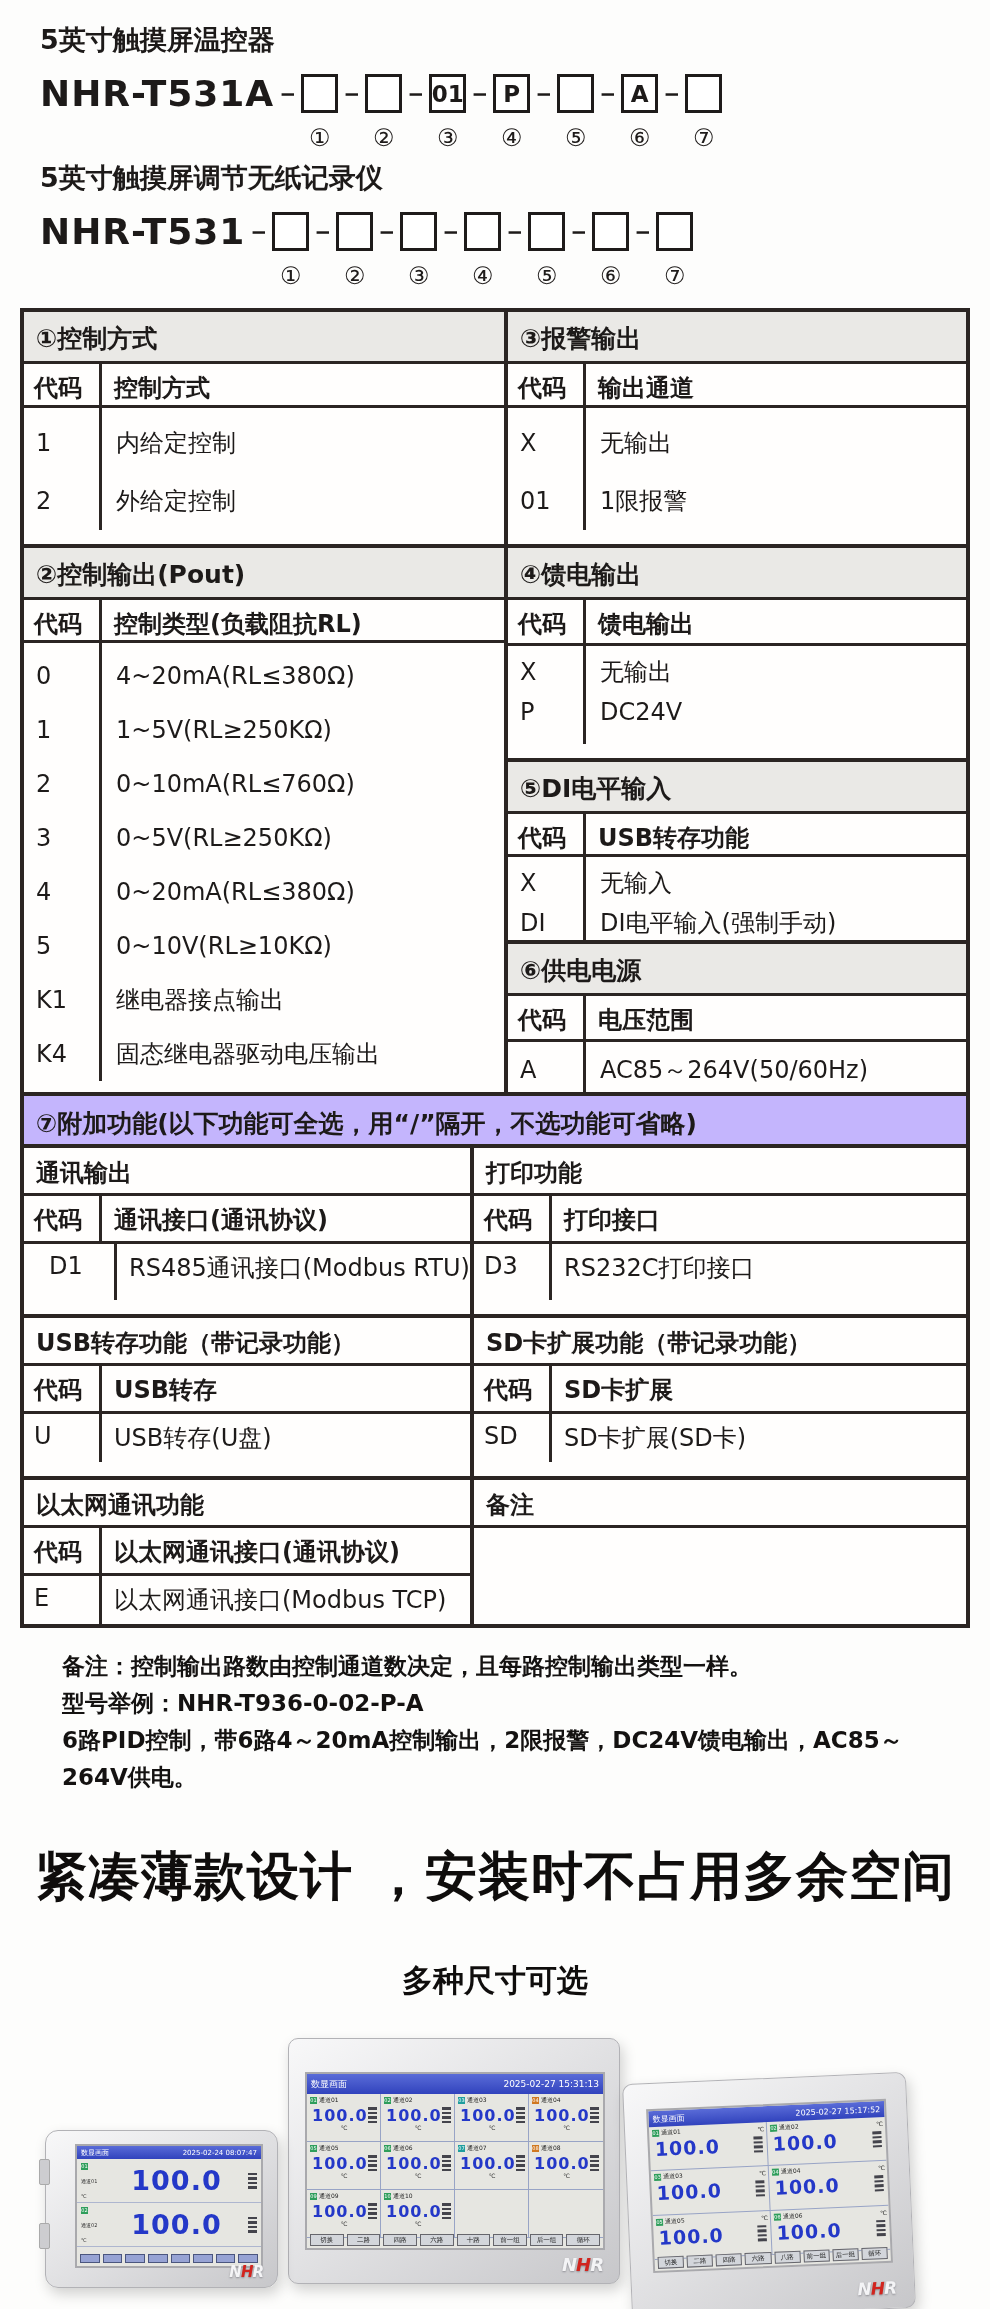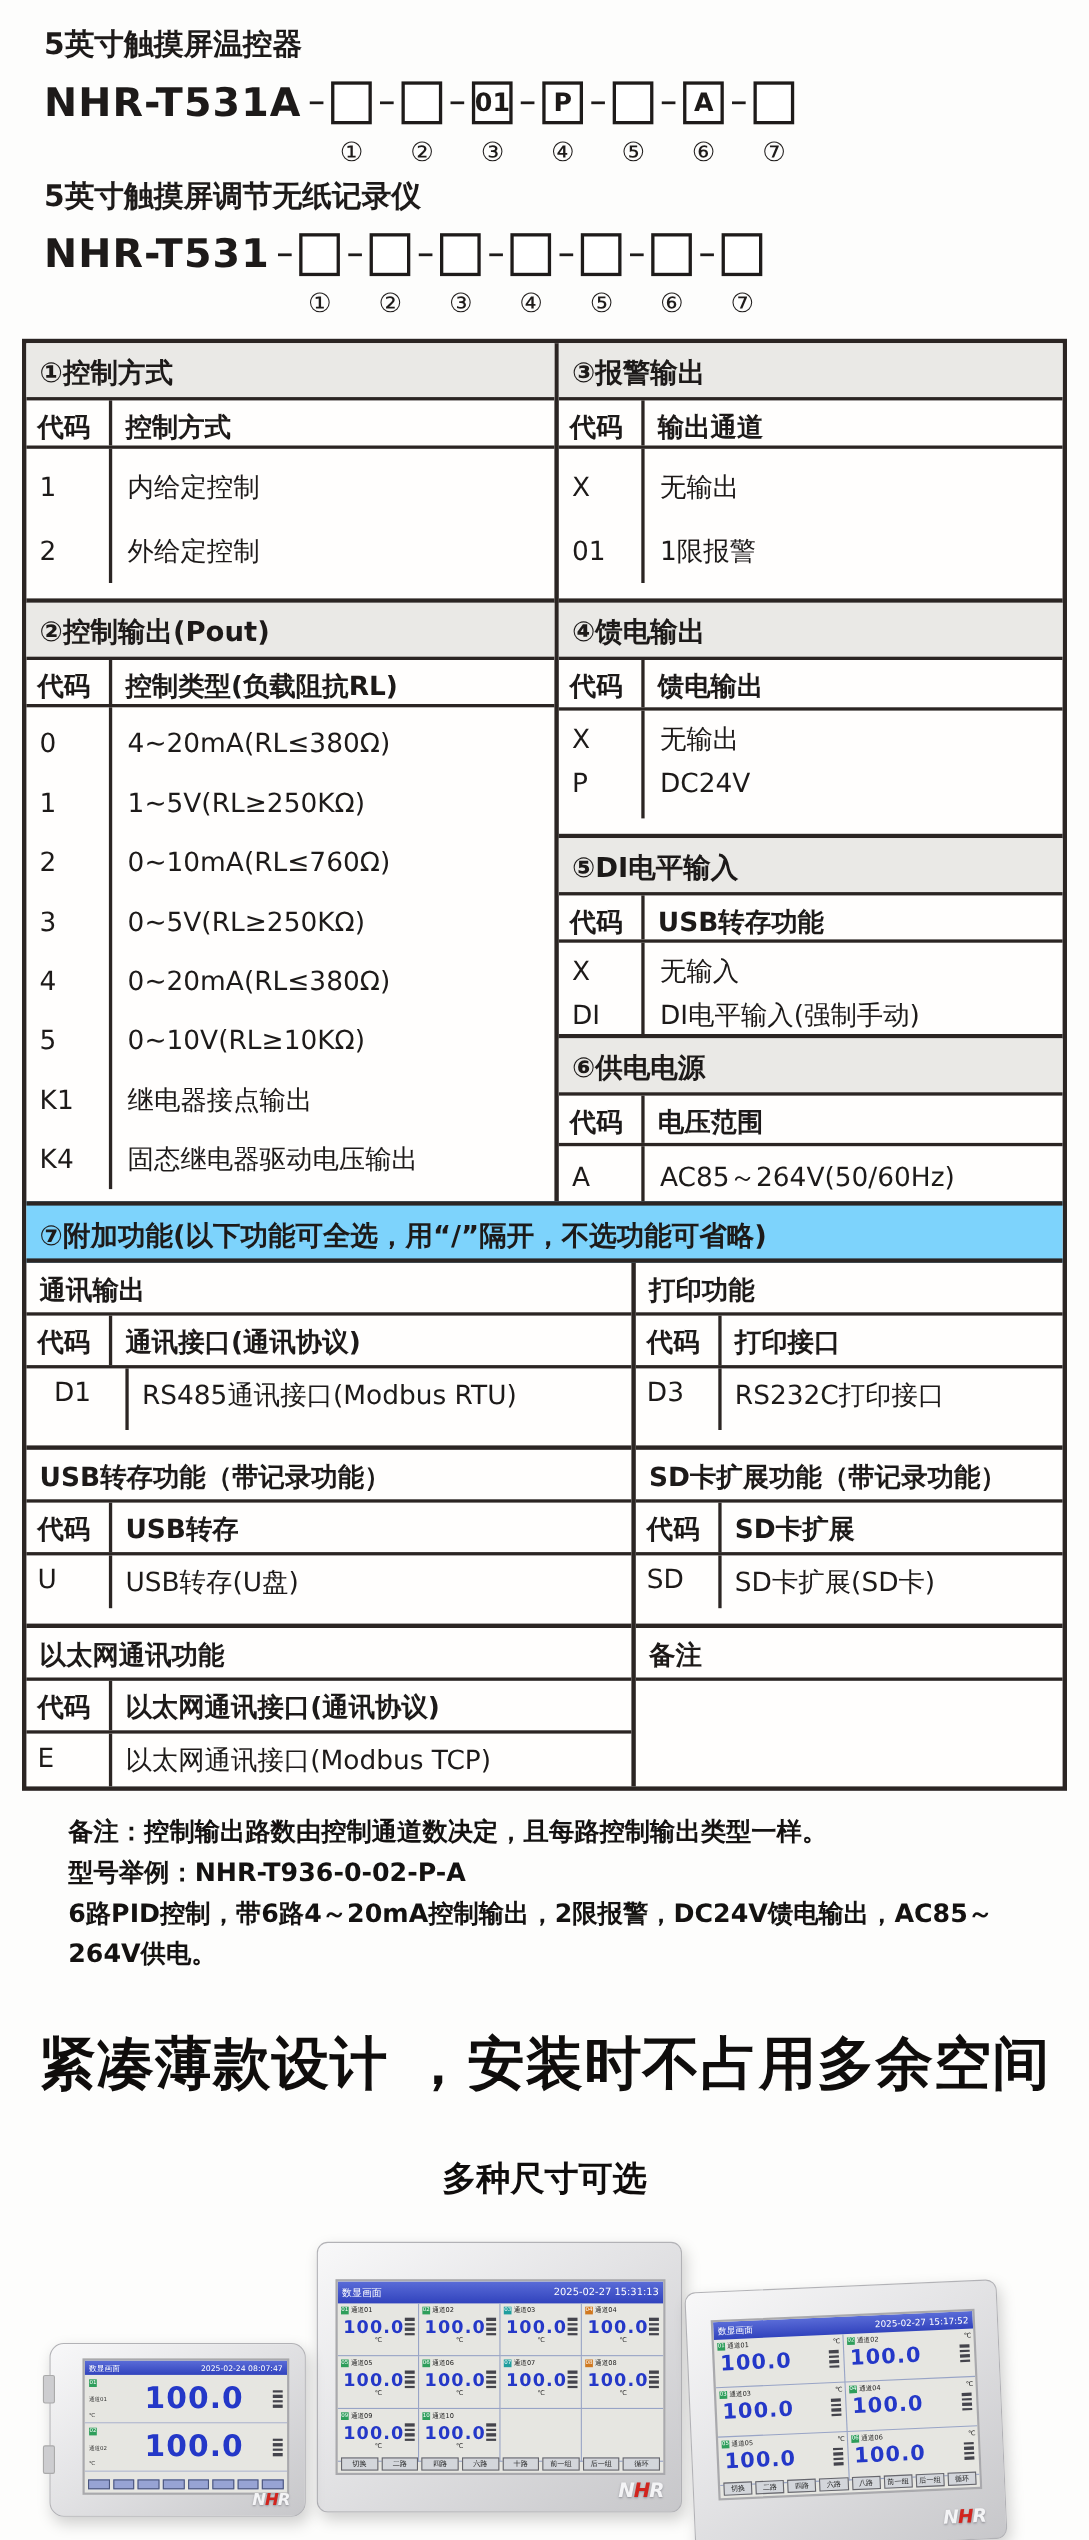--- a/index.html
+++ b/index.html
@@ -34,23 +34,23 @@
   .dat .desc-c{flex:1;padding:6px 0 0 14px;font-size:24px;}
   .lh60 div{line-height:58px;}
   .lh54 div{line-height:54px;}
   .lh40 div{line-height:40px;}
   .lh45 div{line-height:44px;}
   .h218{height:218px;}
   .h535{height:535px;}
   .h172{height:200px;}
   .h175{height:168px;}
   .grow{flex:1;}
-  .s7-title{border-top:4px solid #2b2523;border-bottom:4px solid #2b2523;background:#7dd3fc;font-size:25px;font-weight:700;padding:11px 0 9px 12px;height:56px;}
+  .s7-title{border-top:4px solid #2b2523;border-bottom:4px solid #2b2523;background:#c4b5fd;font-size:25px;font-weight:700;padding:11px 0 9px 12px;height:56px;}
   .t-sub{display:flex;}
-  .t-sub-left{width:554px;border-right:4px solid #2b2523;}
+  .t-sub-left{width:450px;border-right:4px solid #2b2523;}
   .t-sub-right{flex:1;}
   .blk{display:flex;flex-direction:column;}
   .blk+.blk{border-top:4px solid #2b2523;}
   .blk-title{font-size:24px;font-weight:700;padding:9px 0 0 12px;height:48px;border-bottom:3px solid #2b2523;}
   .blk .row1{display:flex;height:48px;}
   .blk .row1 .code-c{width:78px;border-right:3px solid #2b2523;padding:8px 0 0 10px;font-size:24px;}
   .blk .row1 .desc-c{flex:1;padding:8px 0 0 12px;font-size:24px;}
   .blk .rowhead{border-bottom:3px solid #2b2523;font-weight:700;}
   .remark-empty{flex:1;}
 

